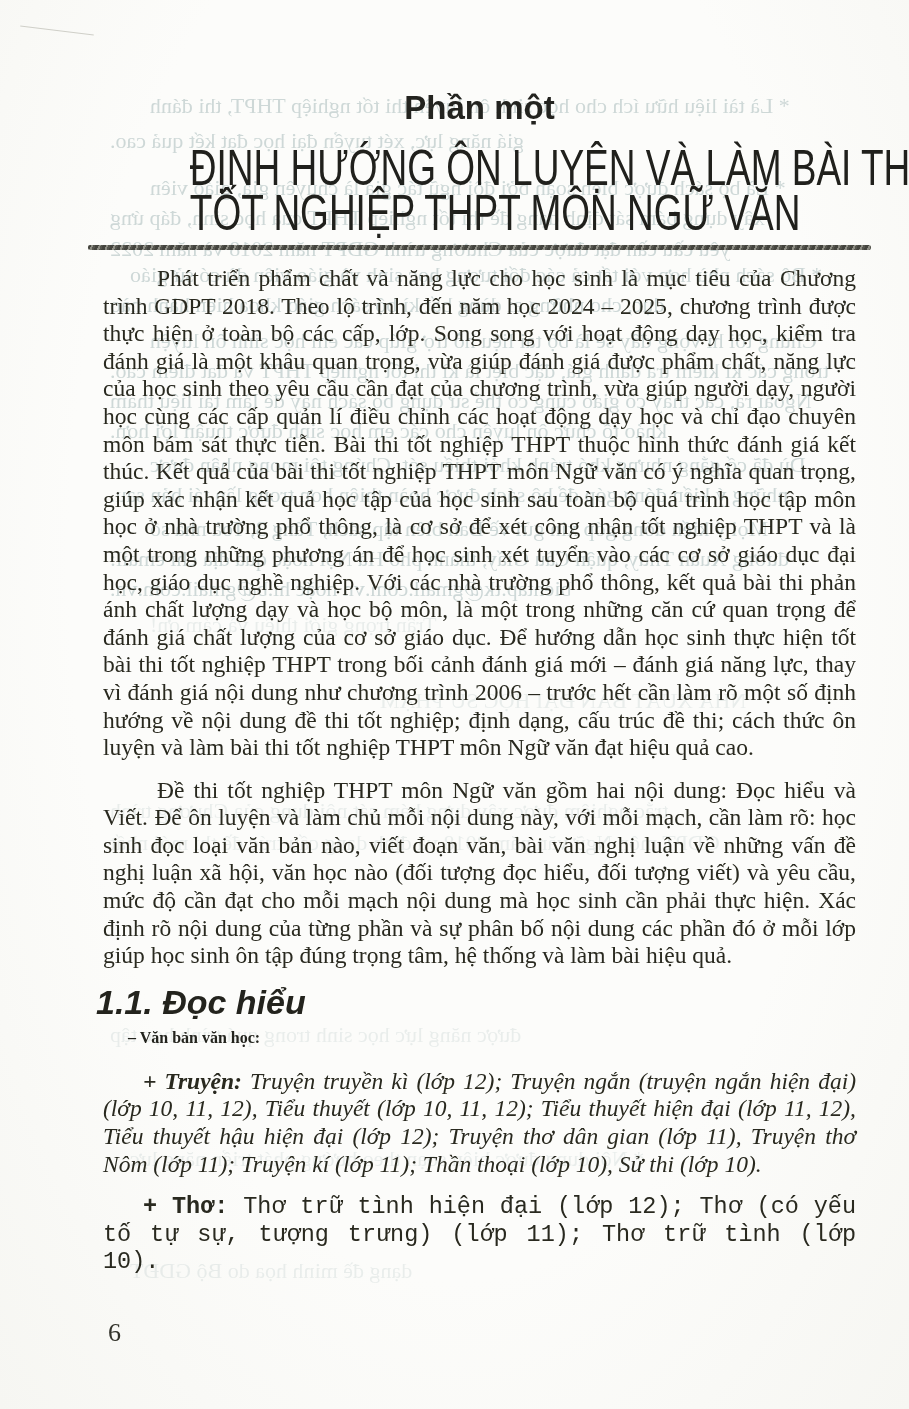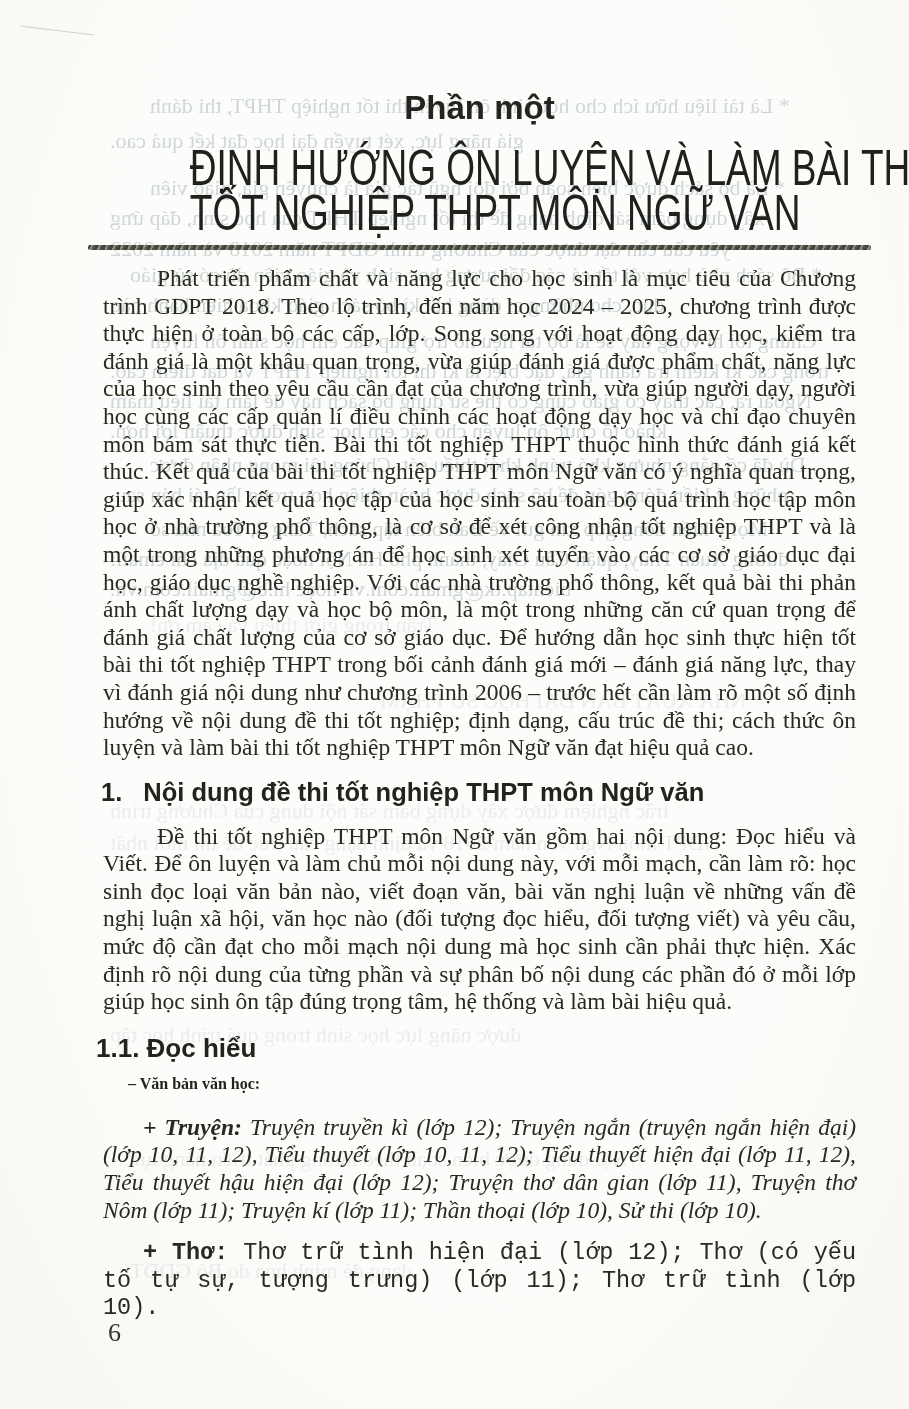--- a/index.html
+++ b/index.html
@@ -83,22 +83,22 @@
     font-weight: bold;
     font-size: 25.5px; line-height: 31px;
     color: #23231d;
   }
   .sec-heading .h-num { display: inline-block; margin-right: 21px; }
   .para-sec1 { margin-top: 10px; }
   .h11 {
     margin: 16px 0 0 0;
     padding-left: 8px;
     font-family: "Liberation Sans", sans-serif;
-    font-weight: bold; 
-    font-size: 26px; line-height: 32px;
+    font-weight: bold; font-style: italic;
+    font-size: 34px; line-height: 32px;
     color: #23231d;
   }
   .sub111 {
     margin: 9px 0 0 0;
     padding-left: 44px; text-indent: -44px;
     font-family: "Liberation Sans", sans-serif;
     font-style: italic;
     font-size: 24.5px; line-height: 33px;
     text-align: justify;
     color: #29291f;
@@ -156,21 +156,20 @@
 
     <h1 class="main-title">
       <span class="tline">ĐỊNH HƯỚNG ÔN LUYỆN VÀ LÀM BÀI THI</span>
       <span class="tline">TỐT NGHIỆP THPT MÔN NGỮ VĂN</span>
     </h1>
 
     <div class="title-rule"></div>
 
     <p class="body indent-lg para-intro">Phát triển phẩm chất và năng lực cho học sinh là mục tiêu của Chương trình GDPT 2018. Theo lộ trình, đến năm học 2024 – 2025, chương trình được thực hiện ở toàn bộ các cấp, lớp. Song song với hoạt động dạy học, kiểm tra đánh giá là một khâu quan trọng, vừa giúp đánh giá được phẩm chất, năng lực của học sinh theo yêu cầu cần đạt của chương trình, vừa giúp người dạy, người học cùng các cấp quản lí điều chỉnh các hoạt động dạy học và chỉ đạo chuyên môn bám sát thực tiễn. Bài thi tốt nghiệp THPT thuộc hình thức đánh giá kết thúc. Kết quả của bài thi tốt nghiệp THPT môn Ngữ văn có ý nghĩa quan trọng, giúp xác nhận kết quả học tập của học sinh sau toàn bộ quá trình học tập môn học ở nhà trường phổ thông, là cơ sở để xét công nhận tốt nghiệp THPT và là một trong những phương án để học sinh xét tuyển vào các cơ sở giáo dục đại học, giáo dục nghề nghiệp. Với các nhà trường phổ thông, kết quả bài thi phản ánh chất lượng dạy và học bộ môn, là một trong những căn cứ quan trọng để đánh giá chất lượng của cơ sở giáo dục. Để hướng dẫn học sinh thực hiện tốt bài thi tốt nghiệp THPT trong bối cảnh đánh giá mới – đánh giá năng lực, thay vì đánh giá nội dung như chương trình 2006 – trước hết cần làm rõ một số định hướng về nội dung đề thi tốt nghiệp; định dạng, cấu trúc đề thi; cách thức ôn luyện và làm bài thi tốt nghiệp THPT môn Ngữ văn đạt hiệu quả cao.</p>
 
-    <h2 class="sec-heading"><span class="h-num">1.</span><span>Nội dung đề thi tốt nghiệp THPT môn Ngữ văn</span></h2>
 
     <p class="body indent-lg para-sec1">Đề thi tốt nghiệp THPT môn Ngữ văn gồm hai nội dung: Đọc hiểu và Viết. Để ôn luyện và làm chủ mỗi nội dung này, với mỗi mạch, cần làm rõ: học sinh đọc loại văn bản nào, viết đoạn văn, bài văn nghị luận về những vấn đề nghị luận xã hội, văn học nào (đối tượng đọc hiểu, đối tượng viết) và yêu cầu, mức độ cần đạt cho mỗi mạch nội dung mà học sinh cần phải thực hiện. Xác định rõ nội dung của từng phần và sự phân bố nội dung các phần đó ở mỗi lớp giúp học sinh ôn tập đúng trọng tâm, hệ thống và làm bài hiệu quả.</p>
 
     <h3 class="h11">1.1. Đọc hiểu</h3>
 
 
     <p class="vb-line">– Văn bản văn học:</p>
 
     <p class="body indent-sm para-truyen"><span class="lead">+ Truyện:</span><span> Truyện truyền kì (lớp 12); Truyện ngắn (truyện ngắn hiện đại) (lớp 10, 11, 12), Tiểu thuyết (lớp 10, 11, 12); Tiểu thuyết hiện đại (lớp 11, 12), Tiểu thuyết hậu hiện đại (lớp 12); Truyện thơ dân gian (lớp 11), Truyện thơ Nôm (lớp 11); Truyện kí (lớp 11); Thần thoại (lớp 10), Sử thi (lớp 10).</span></p>
 

